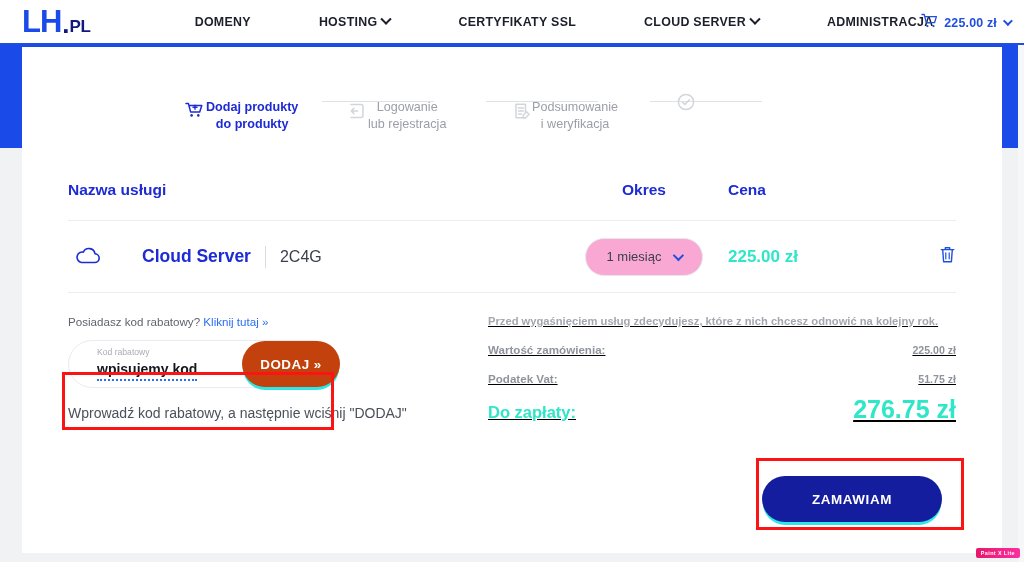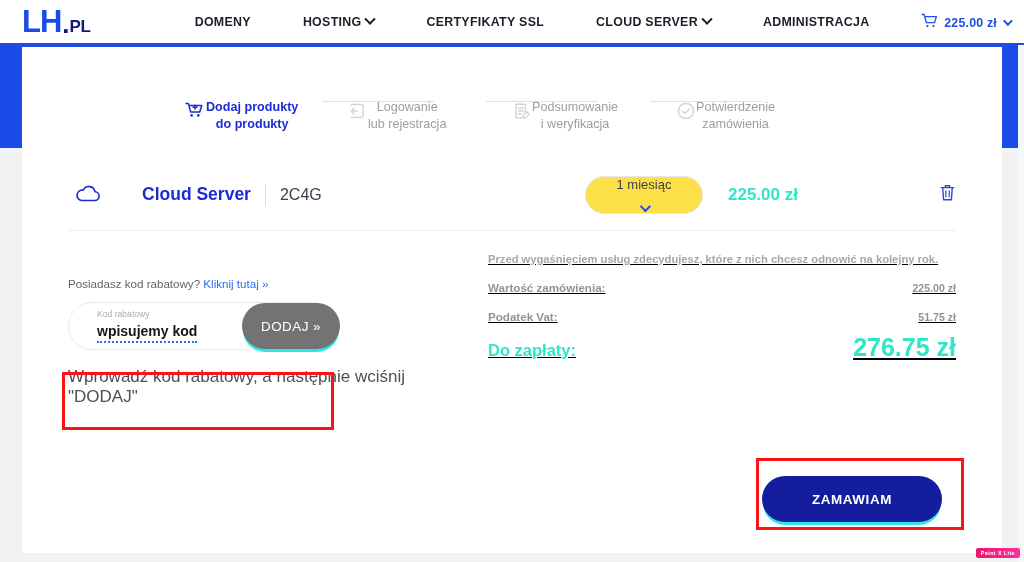--- a/index.html
+++ b/index.html
@@ -17,21 +17,21 @@
     width: 1024px; height: 45px;
     background: #ffffff;
     border-bottom: 2px solid #1f4fe0;
     display: flex; align-items: center;
   }
   .logo { margin-left: 22px; display: flex; align-items: flex-end; line-height: 1; }
   .logo-lh { font-size: 31px; font-weight: 700; color: #1a4ae8; letter-spacing: -1px; }
   .logo-dot { font-size: 26px; font-weight: 800; color: #10197a; margin-left: 1px; }
   .logo-pl { font-size: 17px; font-weight: 800; color: #10197a; letter-spacing: -0.3px; position: relative; top: -2px; }
 
-  .nav { display: flex; align-items: center; margin-left: 78px; gap: 0; }
+  .nav { display: flex; align-items: center; margin-left: 78px; gap: 16px; }
   .nav-item {
     font-size: 12.4px; font-weight: 700; color: #1b1f2b;
     letter-spacing: 0.3px; padding: 0 26px; white-space: nowrap;
     display: flex; align-items: center; gap: 5px; cursor: pointer;
   }
   .chev { display: inline-block; width: 8px; height: 8px;
           border-right: 2px solid currentColor; border-bottom: 2px solid currentColor;
           transform: rotate(45deg) translate(-2px,-2px); }
   .cart-area {
     position: absolute; right: 14px; top: 0; height: 45px;
@@ -81,55 +81,55 @@
     border-bottom: 1px solid #eceef1; margin: 0 46px;
   }
   .cell-name { flex: 0 0 492px; display: flex; align-items: center; }
   .cloud-ico { width: 34px; margin-left: 6px; display: flex; align-items: center; }
   .prod-name { font-size: 17.5px; font-weight: 700; color: #1d2bd4; margin-left: 34px; }
   .prod-sep { width: 1px; height: 22px; background: #d8dbe0; margin: 0 14px; }
   .prod-variant { font-size: 16px; color: #3a3f4b; }
   .cell-period { flex: 0 0 168px; display: flex; justify-content: center; }
   .period-select {
     width: 118px; height: 38px; border: 1px solid #e6e8ec; border-radius: 19px;
-    background: #fde047; display: flex; align-items: center; justify-content: center;
-    gap: 12px; cursor: pointer; flex-direction: column;
+    background: #f9a8d4; display: flex; align-items: center; justify-content: center;
+    gap: 12px; cursor: pointer;
   }
   .period-text { font-size: 13px; color: #3a3f4b; }
   .period-chev { width: 8px; height: 8px; border-right: 2.2px solid #1f4fe0; border-bottom: 2.2px solid #1f4fe0;
                  transform: rotate(45deg) translateY(-2px); }
   .cell-price { flex: 1; }
   .price-val { font-size: 17px; font-weight: 700; color: #2ee6c8; }
   .cell-del { width: 44px; display: flex; justify-content: flex-end; cursor: pointer; }
 
   
   .bottom { display: flex; padding: 22px 46px 0 46px; }
-  .coupon-col { width: 404px; margin-top: 24px; }
+  .coupon-col { width: 404px; }
   .coupon-q { font-size: 11.6px; color: #60646e; }
   .coupon-link { color: #2a6ef5; cursor: pointer; }
   .coupon-box { position: relative; margin-top: 12px; width: 268px; }
   .coupon-field {
     width: 268px; height: 48px; border: 1px solid #e9ebee; border-radius: 24px;
     background: #fff; position: relative; overflow: visible;
   }
   .coupon-label { position: absolute; left: 28px; top: 6px; font-size: 8.6px; color: #a9acb4; }
   .coupon-value {
     position: absolute; left: 28px; top: 20px;
     font-size: 14px; font-weight: 700; color: #14171f;
     border-bottom: 2px dotted #2a6ef5; padding-bottom: 2px;
   }
   .btn-dodaj {
     position: absolute; right: -4px; top: 1px;
     width: 98px; height: 46px; border-radius: 23px;
-    background: #737373; color: #fff; font-size: 13.4px; font-weight: 400;
+    background: #c2410c; color: #fff; font-size: 13.4px; font-weight: 700;
     display: flex; align-items: center; justify-content: center; gap: 4px;
     letter-spacing: 0.5px; cursor: pointer;
     box-shadow: 0 4px 0 -1px #2ee6e6;
   }
-  .coupon-hint { margin-top: 17px; font-size: 17px; color: #4c505a; }
+  .coupon-hint { margin-top: 17px; font-size: 14px; color: #4c505a; }
 
   .summary-col { flex: 1; padding-left: 16px; text-decoration: underline; }
   .sum-note { font-size: 11.2px; color: #a4a7af; font-weight: 600; }
   .sum-line { display: flex; justify-content: space-between; align-items: baseline; margin-top: 16px; }
   .sum-lbl { font-size: 11.6px; color: #8f939c; font-weight: 600; }
   .sum-val { font-size: 10.6px; color: #8f939c; font-weight: 600; }
   .sum-total { display: flex; justify-content: space-between; align-items: baseline; margin-top: 10px; }
   .sum-total-lbl { font-size: 16.5px; font-weight: 700; color: #2ee6c8; }
   .sum-total-val { font-size: 25px; font-weight: 700; color: #2ee6c8; }
 
@@ -255,29 +255,31 @@
           <div class="step-line" style="left:138px;"></div>
         </div>
 
         <div class="step">
           <div class="step-icon">
             <svg width="20" height="20" viewBox="0 0 20 20" fill="none">
               <circle cx="10" cy="10" r="7.6" stroke="#d2d5da" stroke-width="1.5"></circle>
               <path d="m6.6 10.2 2.3 2.3 4.6-4.8" stroke="#d2d5da" stroke-width="1.5" stroke-linecap="round" stroke-linejoin="round"></path>
             </svg>
           </div>
-          <div class="step-label">
-            <div>Potwierdzenie</div>
-            <div>zamówienia</div>
-          </div>
-        </div>
-
-      </div>
-    </div>
-
+        </div>
+
+      </div>
+    </div>
+
+    <div class="tbl-head">
+      <div class="th th-name">Nazwa usługi</div>
+      <div class="th th-period">Okres</div>
+      <div class="th th-price">Cena</div>
+      <div style="width:44px"></div>
+    </div>
 
     <div class="tbl-row">
       <div class="cell-name">
         <span class="cloud-ico">
           <svg width="28" height="19" viewBox="0 0 28 19" fill="none">
             <path d="M7.4 15.5h13.1a4.4 4.4 0 0 0 .5-8.8 6.2 6.2 0 0 0-11.7-1.6A4.5 4.5 0 0 0 7.4 15.5z" stroke="#1d2bd4" stroke-width="1.6" stroke-linejoin="round"></path>
           </svg>
         </span>
         <span class="prod-name">Cloud Server</span>
         <span class="prod-sep"></span>

